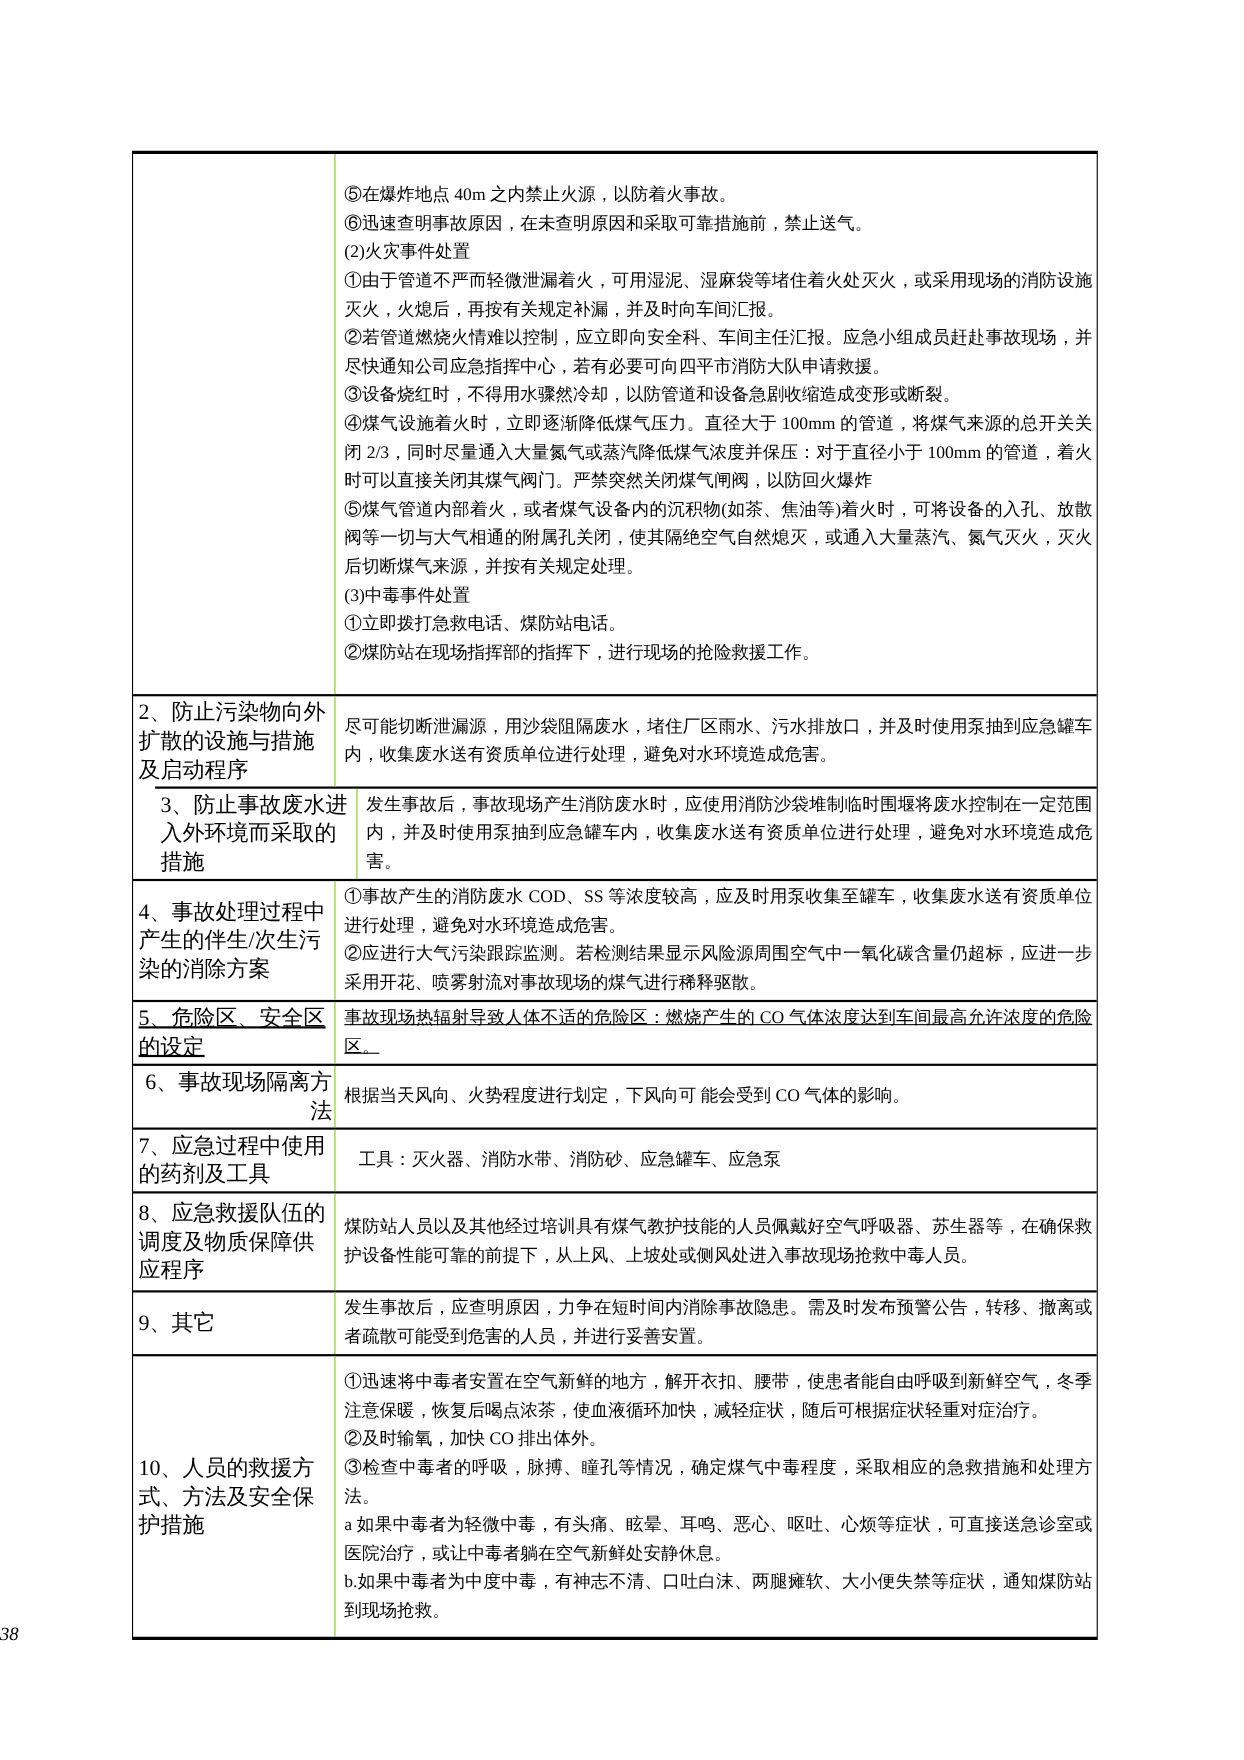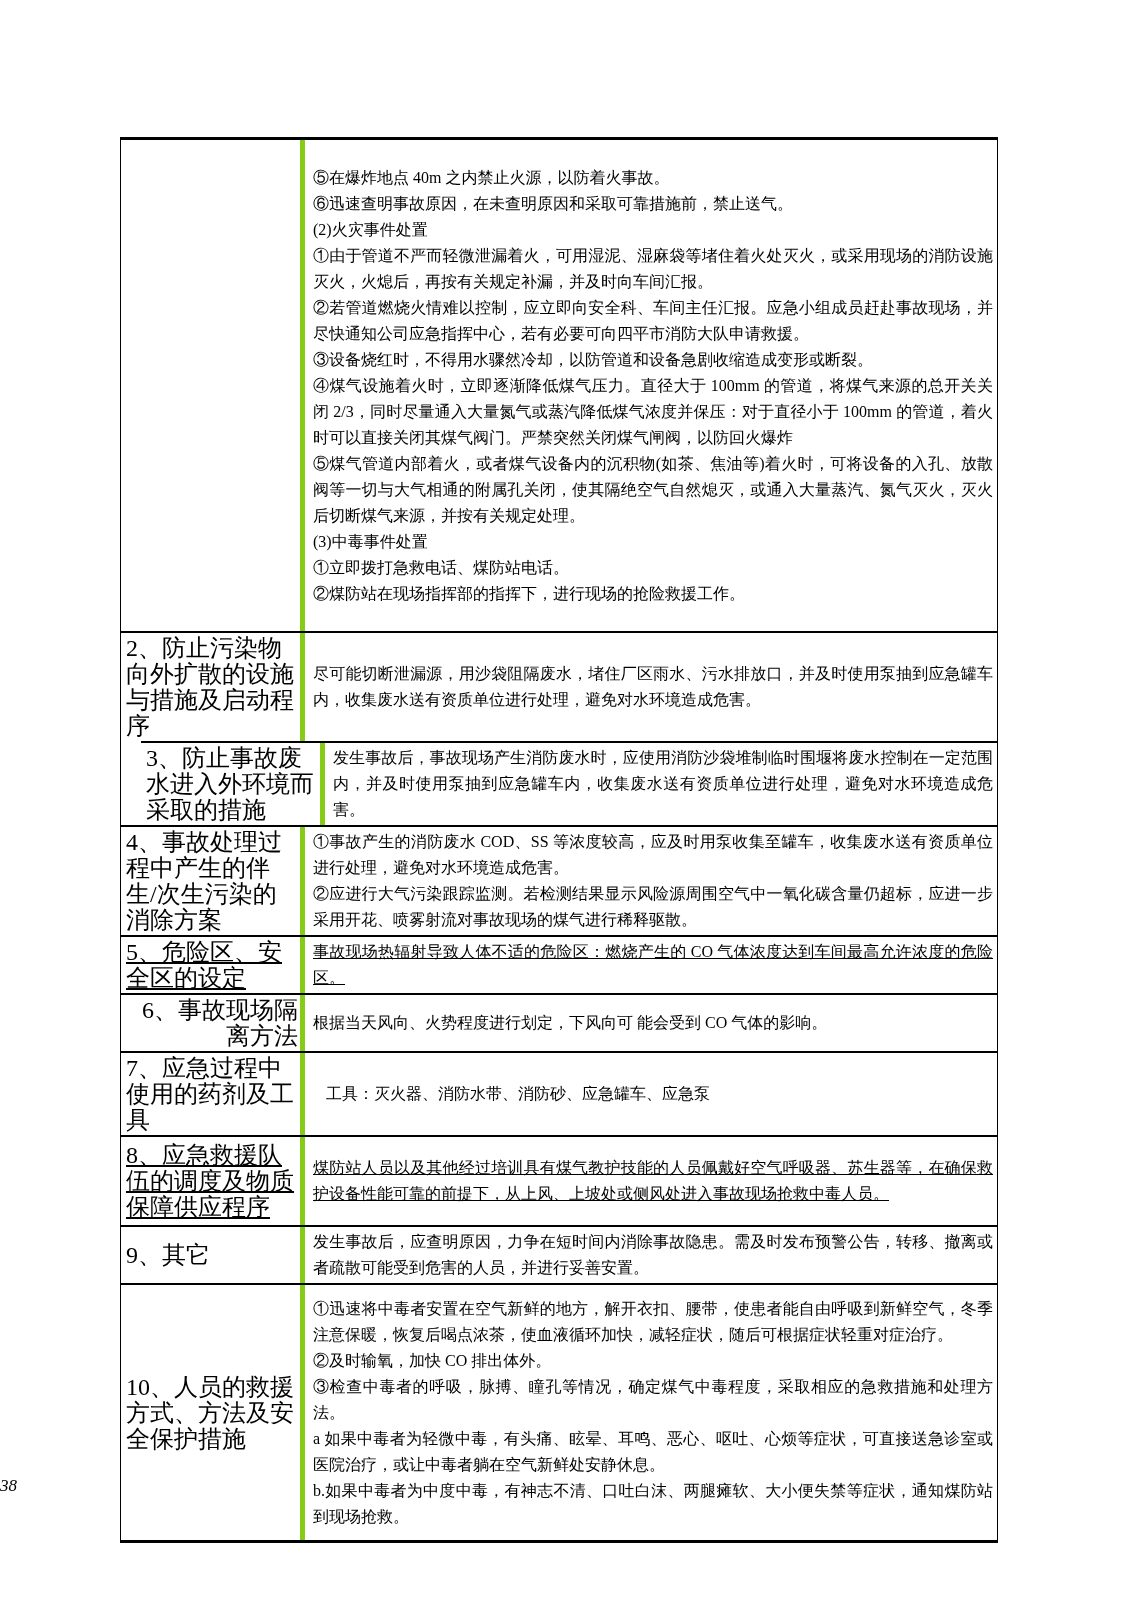--- a/index.html
+++ b/index.html
@@ -20,26 +20,26 @@
     border-bottom: 3px solid #000;
     border-left: 1px solid #000;
     border-right: 1px solid #000;
     box-sizing: border-box;
   }
   .row { display: flex; border-top: 2px solid #000; }
   .row:first-child { border-top: none; }
   .label-cell {
     width: 184px;
     min-width: 184px;
-    border-right: 5px solid #84cc16;
+    border-right: 1px solid #84cc16;
     box-sizing: border-box;
     padding: 2px 2px 2px 5px;
     display: flex;
     align-items: center;
-    font-size: 24px;
+    font-size: 20px;
     line-height: 26px;
   }
   .label-cell .label-text { width: 100%; text-align: left; }
   .row.center-label .label-text { text-align: right; }
   .content-cell {
     flex: 1;
     box-sizing: border-box;
     padding: 2px 4px 2px 8px;
     display: flex;
     flex-direction: column;
@@ -48,21 +48,21 @@
     line-height: 26px;
   }
   .content-cell p { margin: 0; text-align: justify; }
   .r0 { min-height: 491px; }
   .r1 { min-height: 77px; }
   .r2 { min-height: 77px; margin-left: 20px; }
   .r3 { min-height: 100px; }
   .r4 { min-height: 55px; text-decoration: underline; }
   .r5 { min-height: 48px; }
   .r6 { min-height: 49px; gap: 13px; }
-  .r7 { min-height: 88px; text-decoration: underline; }
+  .r7 { min-height: 88px; }
   .r8 { min-height: 50px; }
   .r9 { min-height: 255px; }
   .page-number {
     position: absolute;
     left: 0;
     right: 0;
     top: 1476px;
     text-align: left;
     font-size: 17px;
     line-height: 20px;

